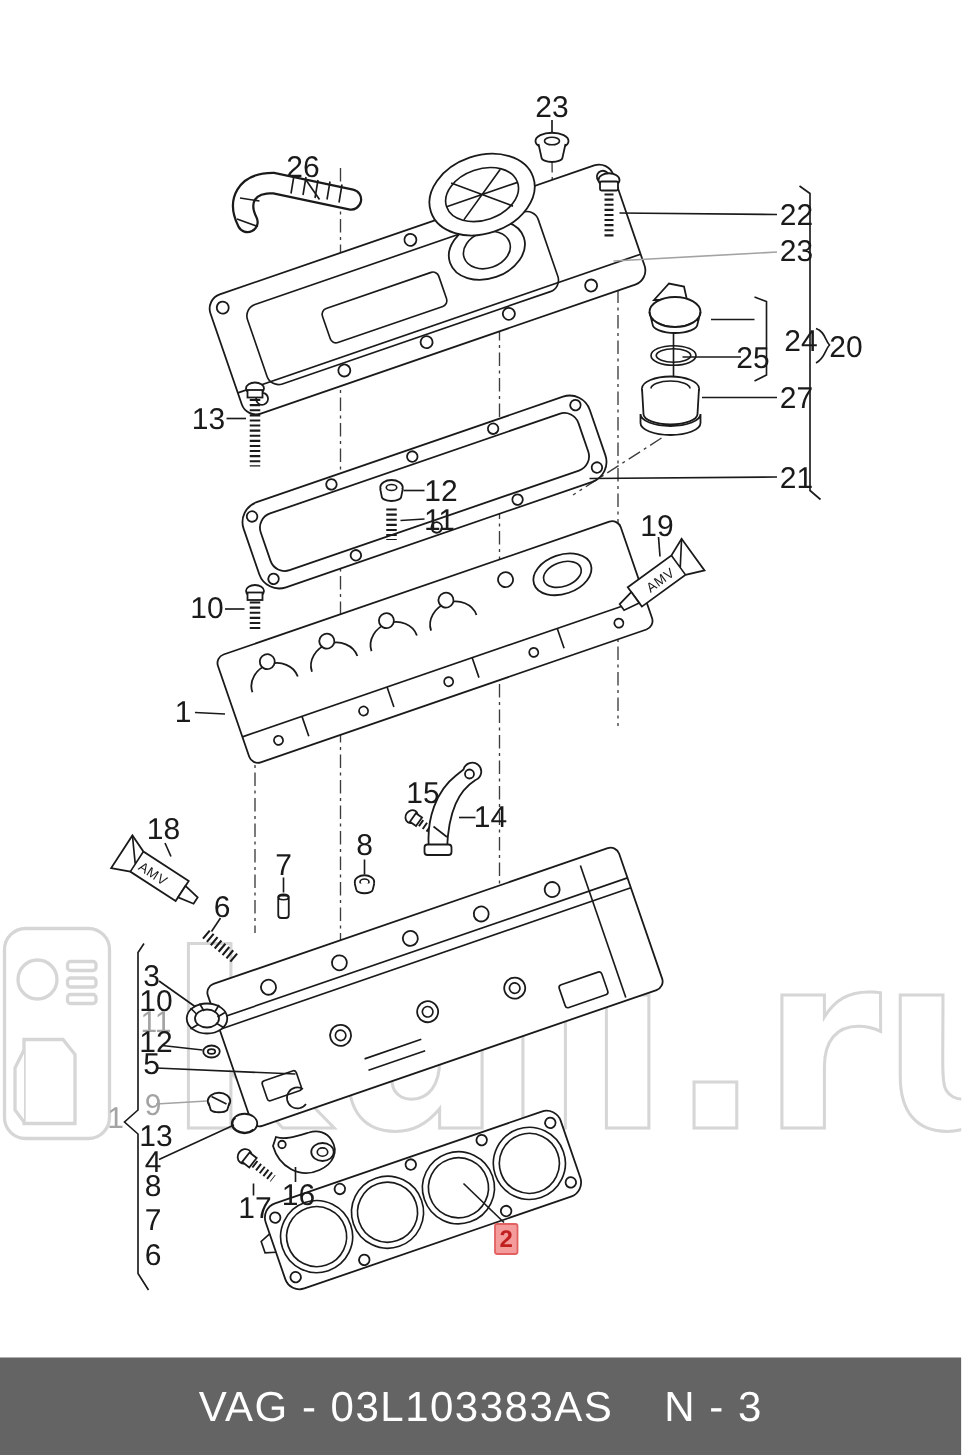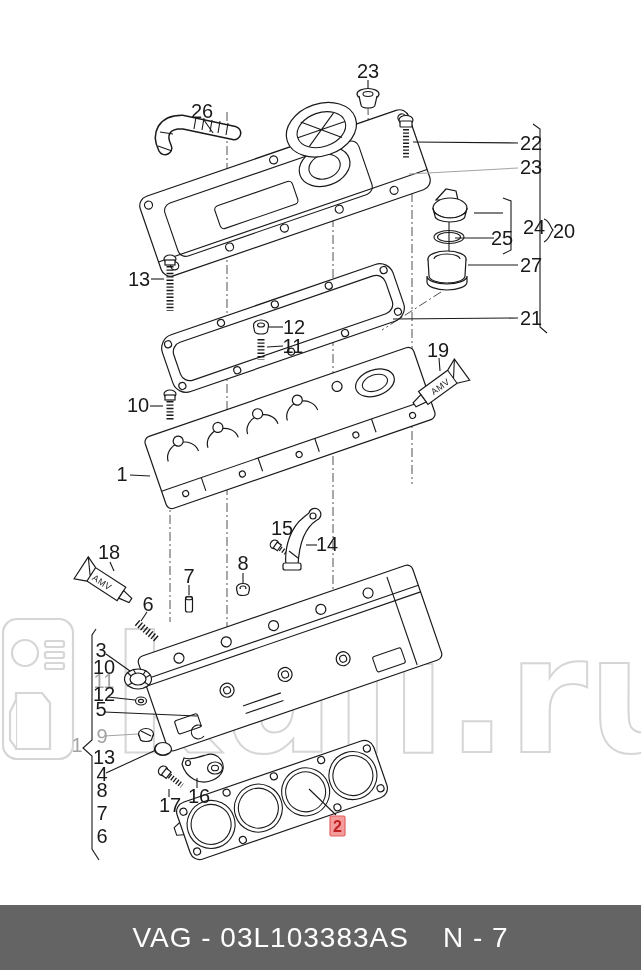--- a/index.html
+++ b/index.html
@@ -353,15 +353,15 @@
 
       <g>
         <rect x="330" y="816" width="15" height="20" rx="1.5" fill="#f49c9c" stroke="#e26060" stroke-width="1.2"></rect>
         <text class="badge-text" x="337.5" y="831.5" text-anchor="middle" fill="#c02020">2</text>
       </g>
     </svg>
   </div>
 
   <div class="footer" style="background:#646464;">
     <span>VAG - 03L103383AS</span>
-    <span>N - 7</span>
+    <span>N - 3</span>
   </div>
 </div>
 
 </body></html>

